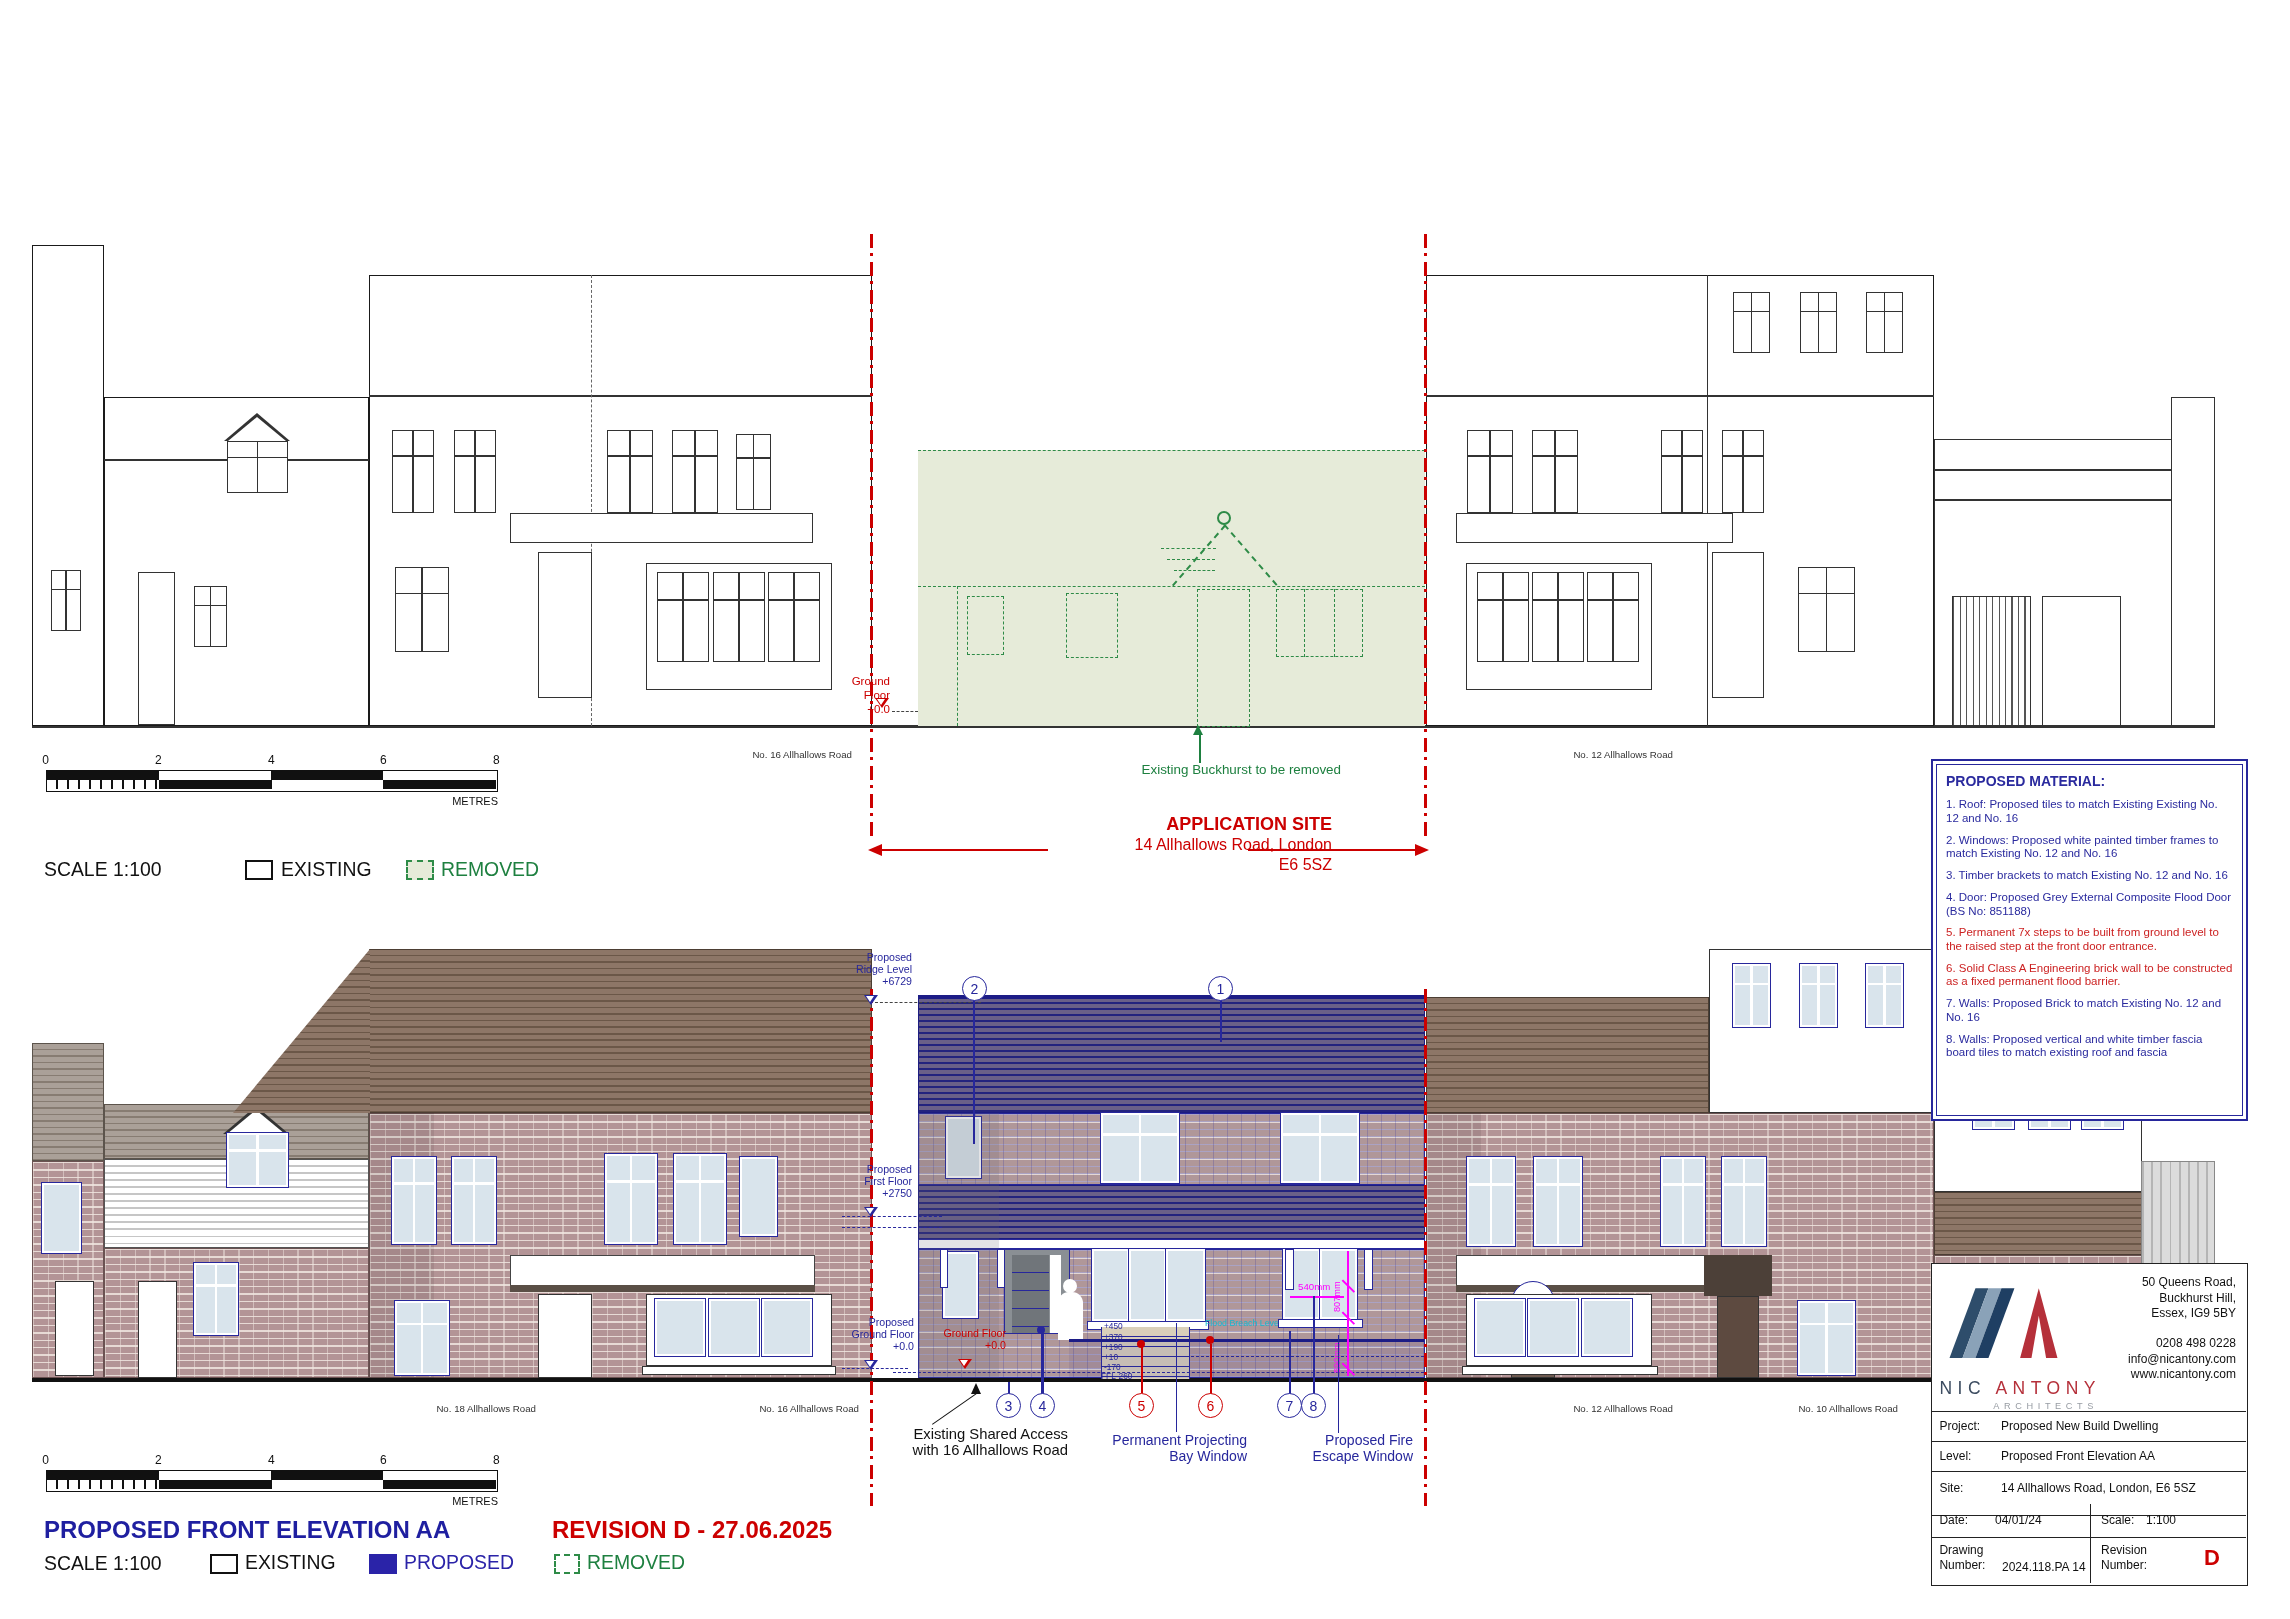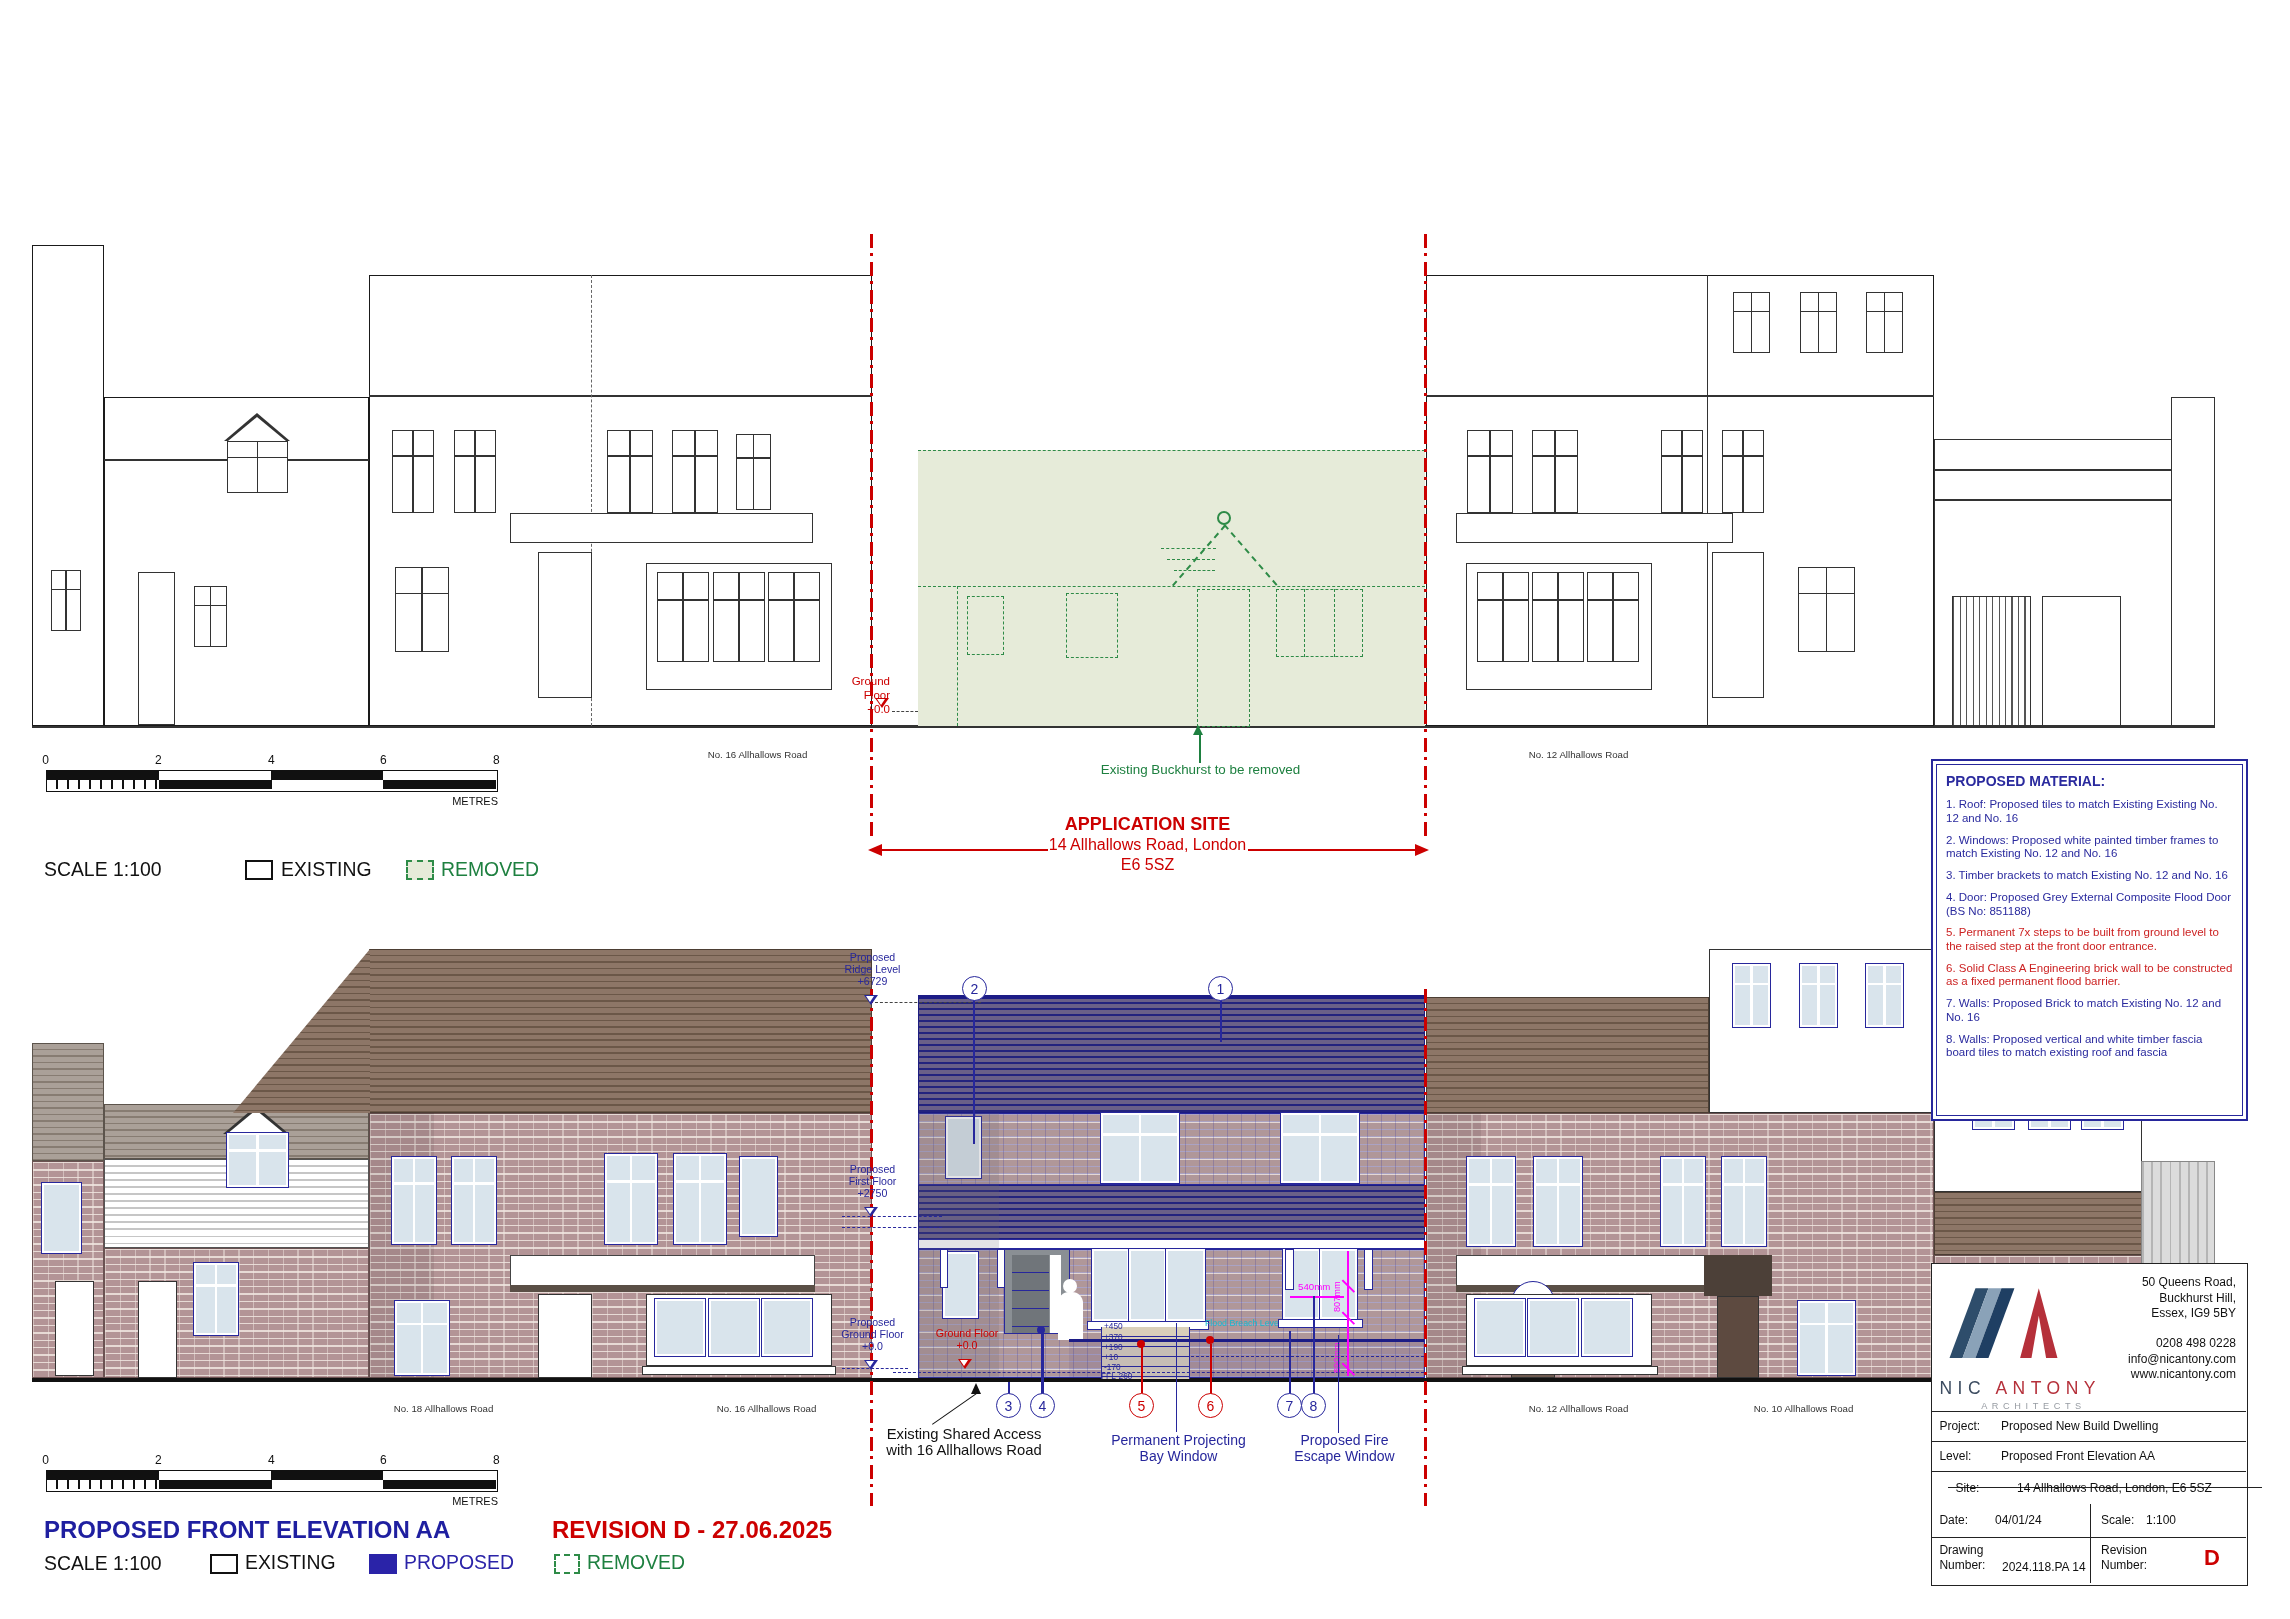--- a/index.html
+++ b/index.html
@@ -27,21 +27,21 @@
   .roofG{background:repeating-linear-gradient(to bottom,#aaa098 0 4.6px,#877c72 4.6px 6.5px);border:0.9px solid #5c544c}
   .roofP{background:repeating-linear-gradient(to bottom,#6a6088 0 4.2px,#23237e 4.2px 6px);border:0.9px solid #1c1c80}
   .clap{background:repeating-linear-gradient(to bottom,#fff 0 5.5px,#c6c6c6 5.5px 7px);border:0.9px solid #555}
   .redl{background:repeating-linear-gradient(to bottom,#c00 0 14px,transparent 14px 19.4px,#c00 19.4px 22px,transparent 22px 28px)}
   .gdash{border:1.8px dashed #2e8b47}
   .stripesV{background:repeating-linear-gradient(to right,#555 0 1.4px,#fff 1.4px 6.5px);border:1.4px solid #333}
   .num{width:25px;height:25px;border-radius:50%;border:1.8px solid #27279c;background:#fff;color:#27279c;
        font-size:14px;display:flex;align-items:center;justify-content:center}
   .num.rr{border-color:#c00;color:#c00}
   .pre{white-space:pre-line}
-  .c{text-align:center}.rt{text-align:right}
+  .c{text-align:right}.rt{text-align:right}
   .navy{color:#27279c}.red{color:#c00}.green{color:#1e8040}
   .mag{color:#f0f;font-size:9.7px}
   .lvl{font-size:10.6px;line-height:1.15}
   .tiny{font-size:9.7px;color:#333}
   .stepL{font-size:8.3px;color:#27279c;line-height:1}
   .vtext{writing-mode:vertical-rl;transform:rotate(180deg)}
   .triD{width:0;height:0;border-left:33px solid transparent;border-right:33px solid transparent;border-bottom:28px solid #333}
   .triDi{width:0;height:0;border-left:29px solid transparent;border-right:29px solid transparent;border-bottom:24px solid #fff;position:absolute;left:-29px;top:3.7px}
   .triM{width:0;height:0;border-left:7.4px solid transparent;border-right:7.4px solid transparent;border-top:10px solid #27279c}
   .triM .in{width:0;height:0;border-left:4.6px solid transparent;border-right:4.6px solid transparent;border-top:6.5px solid #fff;position:absolute;left:-4.6px;top:-9.2px}
@@ -433,21 +433,21 @@
     <div class="a" style="left:0;top:148px;width:314px;height:30px;border-bottom:1.4px solid #222">
       <span class="a" style="left:7.4px;top:7.4px;font-size:12px">Project:</span>
       <span class="a" style="left:69px;top:7.4px;font-size:12px">Proposed New Build Dwelling</span>
     </div>
 
     <div class="a" style="left:0;top:178px;width:314px;height:30px;border-bottom:1.4px solid #222">
       <span class="a" style="left:7.4px;top:7.4px;font-size:12px">Level:</span>
       <span class="a" style="left:69px;top:7.4px;font-size:12px">Proposed Front Elevation AA</span>
     </div>
 
-    <div class="a" style="left:16px;top:209px;width:314px;height:15px;border-bottom:1.4px solid #222">
+    <div class="a" style="left:0;top:209px;width:314px;height:43px;border-bottom:1.4px solid #222">
       <span class="a" style="left:7.4px;top:8.3px;font-size:12px">Site:</span>
       <span class="a" style="left:69px;top:8.3px;font-size:12px">14 Allhallows Road, London, E6 5SZ</span>
     </div>
 
     <div class="a" style="left:0;top:240px;width:314px;height:34px;border-bottom:1.4px solid #222">
       <div class="a" style="left:158px;top:0;width:0;height:34px;border-left:1.4px solid #222"></div>
       <span class="a" style="left:7.4px;top:9.2px;font-size:12px">Date:</span>
       <span class="a" style="left:63px;top:9.2px;font-size:12px">04/01/24</span>
       <span class="a" style="left:169px;top:9.2px;font-size:12px">Scale:</span>
       <span class="a" style="left:214px;top:9.2px;font-size:12px">1:100</span>

